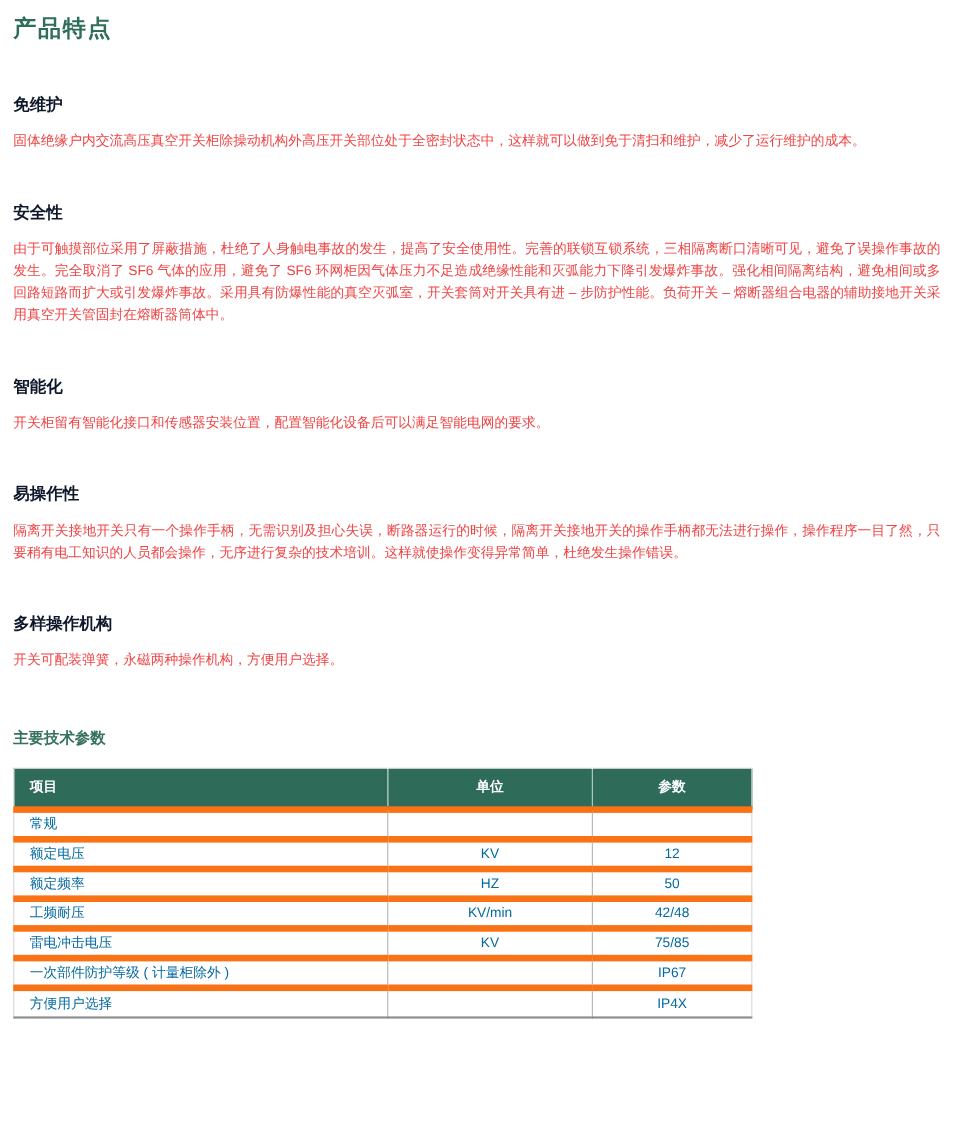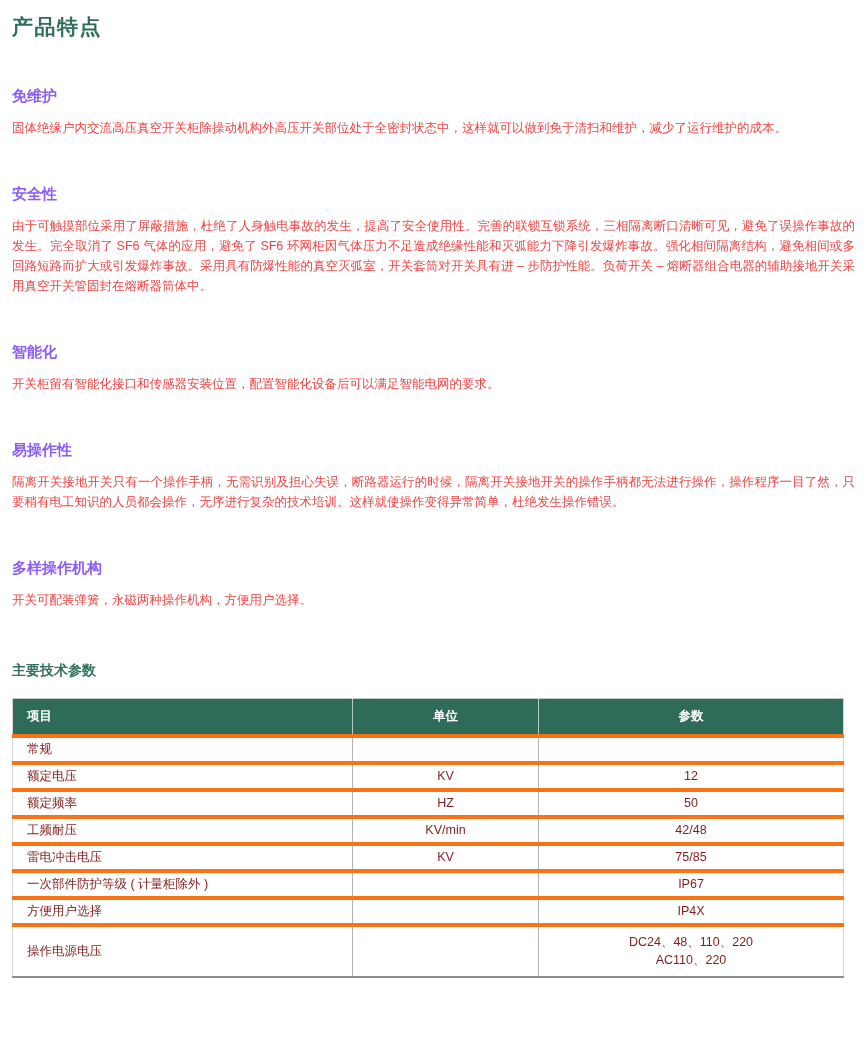--- a/index.html
+++ b/index.html
@@ -17,21 +17,21 @@
   .page-title {
     color: #2f6e5a;
     font-size: 21px;
     font-weight: 700;
     letter-spacing: 1.5px;
     margin: 14px 0 0 0;
     line-height: 26px;
   }
 
   .section-heading {
-    color: #8b5cf6;
+    color: #0f172a;
     font-size: 15px;
     font-weight: 700;
     margin: 47px 0 0 0;
     line-height: 18px;
   }
   .section-body {
     font-size: 12.5px;
     line-height: 20px;
     color: #ef4444;
     margin: 13px 0 0 0;
@@ -41,21 +41,21 @@
 
   .table-heading {
     color: #35715c;
     font-size: 14px;
     font-weight: 700;
     margin: 52px 0 0 0;
     line-height: 17px;
   }
 
   table.param-table {
-    width: 832px;
+    width: 672px;
     margin-top: 19px;
     border-collapse: collapse;
     table-layout: fixed;
     border-left: 1px solid #d6d6d6;
     border-right: 1px solid #d6d6d6;
     border-top: 1px solid #c6c6c6;
     border-bottom: 2px solid #8f8f8f;
   }
   .param-table col.c1 { width: 340px; }
   .param-table col.c2 { width: 186px; }
@@ -72,23 +72,23 @@
   }
   .param-table thead th:first-child {
     text-align: left;
     padding-left: 14px;
   }
   .param-table thead th:last-child { border-right: none; text-align: center; }
 
   .param-table tbody td {
     height: 27px;
     font-size: 12.5px;
-    color: #7f1d1d;
+    color: #0369a1;
     text-align: center;
-    border-top: 4px solid #f97316;
+    border-top: 6px solid #f97316;
     border-right: 1px solid #b3b3b3;
     padding: 0;
   }
   .param-table tbody td:first-child {
     text-align: left;
     padding-left: 14px;
   }
   .param-table tbody td:last-child { border-right: none; }
   .param-table tbody tr.tall td { height: 52px; padding-top: 2px; padding-bottom: 2px; }
   .value-line { line-height: 18px; }
@@ -169,24 +169,16 @@
       <tr>
         <td>一次部件防护等级 ( 计量柜除外 )</td>
         <td></td>
         <td>IP67</td>
       </tr>
       <tr>
         <td>方便用户选择</td>
         <td></td>
         <td>IP4X</td>
       </tr>
-      <tr class="tall">
-        <td>操作电源电压</td>
-        <td></td>
-        <td>
-          <div class="value-line">DC24、48、110、220</div>
-          <div class="value-line">AC110、220</div>
-        </td>
-      </tr>
     </tbody>
   </table>
 
 </div>
 
 </body></html>

